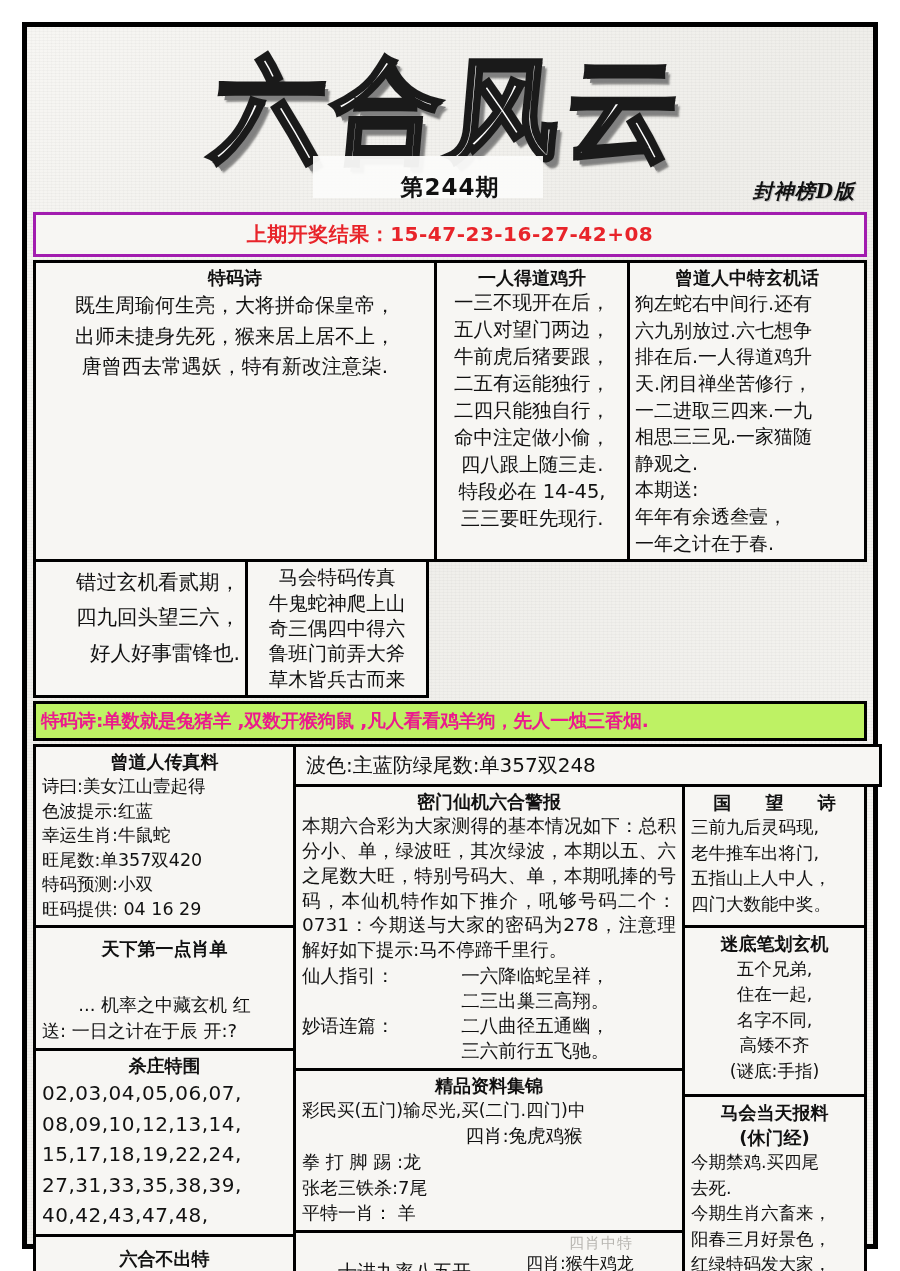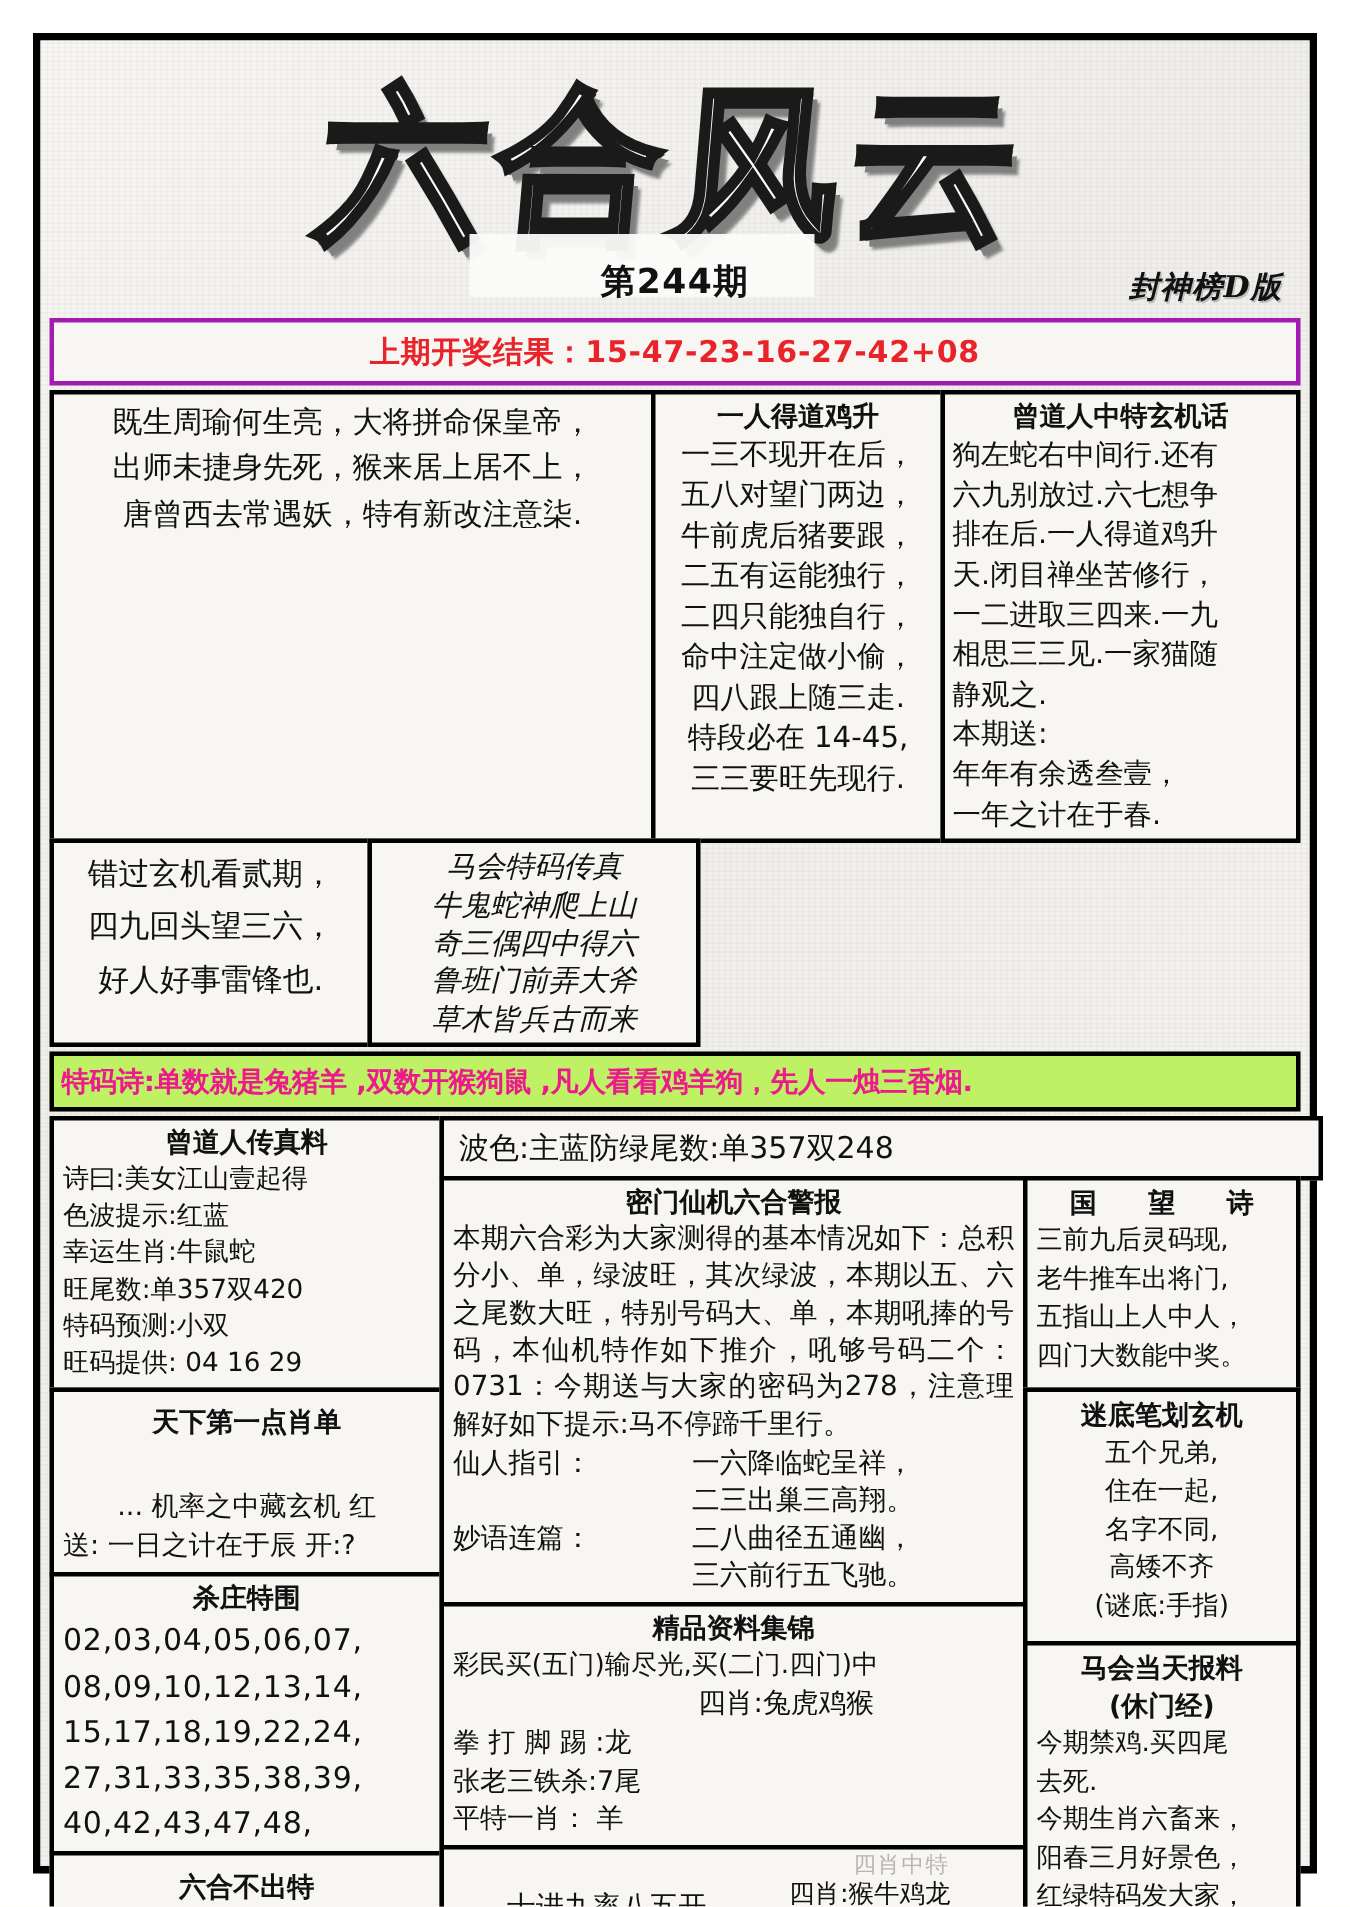--- a/index.html
+++ b/index.html
@@ -139,22 +139,22 @@
   .s1a { width: 404px; }
   .s1b { width: 196px; }
   .s1c { flex: 1; }
   .s1a .ln { font-size: 20px; line-height: 1.52; text-align: center; }
   .s1b .ln { font-size: 19.5px; line-height: 1.38; text-align: center; }
   .s1c .ln { font-size: 19px; line-height: 1.40; }
   .s1c .hd { font-size: 18px; }
 
   .sec2 { display: flex; margin-top: -3px; }
   .s2a { width: 215px; }
-  .s2b { width: 222px; font-style: italic; }
-  .s2a .ln { font-size: 20.5px; line-height: 1.72; text-align: center; }
+  .s2b { width: 184px; }
+  .s2a .ln { font-size: 20.5px; line-height: 1.72; text-align: right; }
   .s2b .ln { font-size: 19.5px; line-height: 1.30; text-align: center; }
 
   
   .lower { display: flex; margin-top: 3px; }
   .colL { width: 263px; }
   .colM { width: 392px; margin-left: -3px; }
   .colR { flex: 1; margin-left: -3px; }
   .box {
     border: 3px solid #000;
     background: #f7f6f3;
@@ -197,20 +197,21 @@
       <div class="edition">封神榜D版</div>
     </div>
 
     <div class="bar result-bar">
       <span>上期开奖结果：</span><span class="nums">15-47-23-16-27-42+08</span>
     </div>
 
     <div class="sec1">
 
       <div class="cell s1a">
+        <div class="hd">特码诗</div>
         <div class="ln">既生周瑜何生亮，大将拼命保皇帝，</div>
         <div class="ln">出师未捷身先死，猴来居上居不上，</div>
         <div class="ln">唐曾西去常遇妖，特有新改注意柒.</div>
       </div>
 
       <div class="cell s1b">
         <div class="hd">一人得道鸡升</div>
         <div class="ln">一三不现开在后，</div>
         <div class="ln">五八对望门两边，</div>
         <div class="ln">牛前虎后猪要跟，</div>

